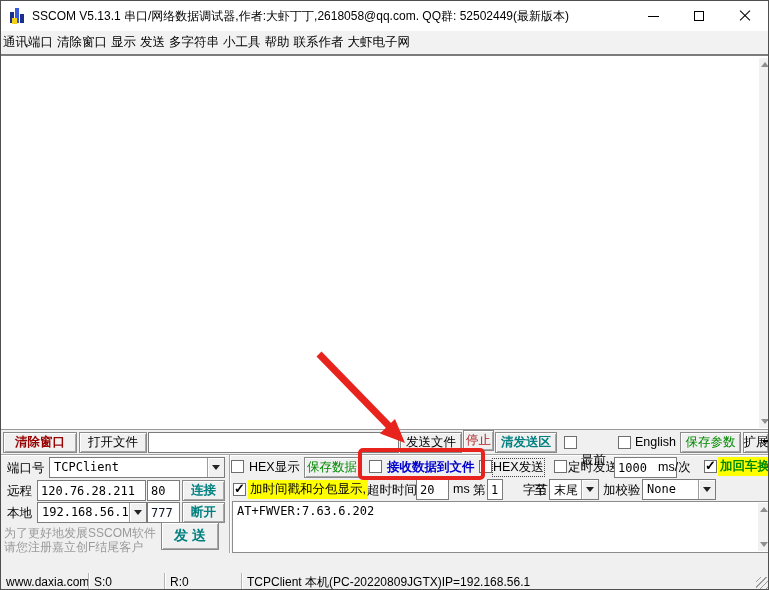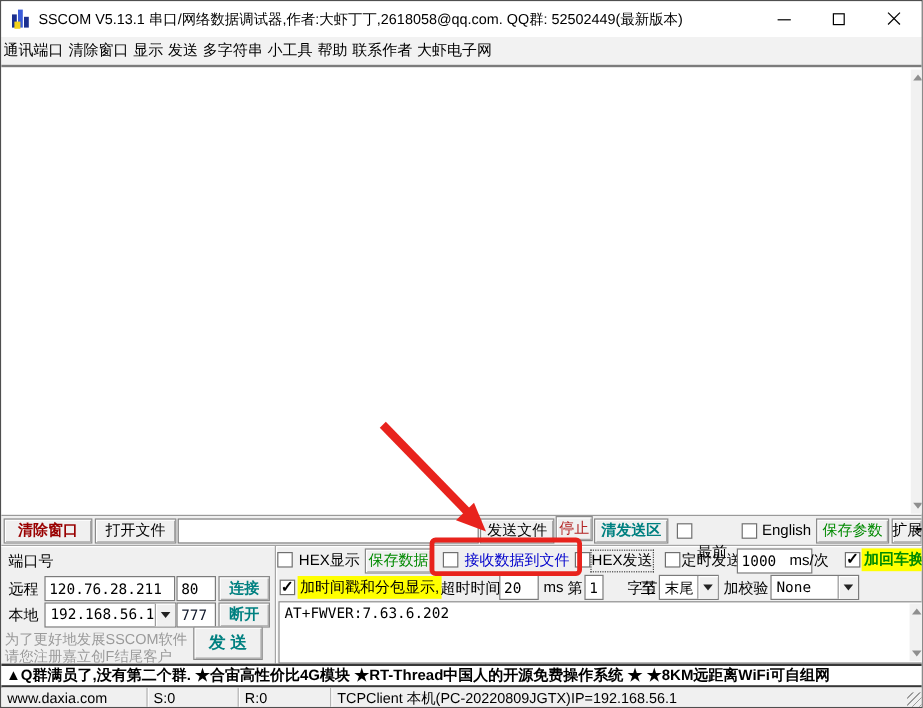--- a/index.html
+++ b/index.html
@@ -62,21 +62,21 @@
 
   
   .anno-svg { position:absolute; left:0; top:0; width:769px; height:590px; pointer-events:none; z-index:60; }
   .anno-box { position:absolute; left:357px; top:447px; width:127px; height:32px; border:4px solid #e8231d; border-radius:5px; pointer-events:none; z-index:59; }
 
   
   .maroon { color:#990000; font-weight:bold; }
   .redtxt { color:#b22222; }
   .teal { color:#008080; font-weight:bold; }
   .green { color:#008a00; }
-  .blue { color:#0000cc; font-weight:normal; }
+  .blue { color:#0000cc; font-weight:bold; }
   .greenbold { color:#008a00; font-weight:bold; }
 </style>
 </head>
 <body>
 
 <div class="window">
 
   <div class="titlebar">
     <span class="app-icon">
         <span class="b1"></span>
@@ -128,20 +128,26 @@
     <div class="btn redtxt" style="left:462px; top:0; width:31px;">停止</div>
     <div class="btn teal" style="left:494px; top:2px; width:62px;">清发送区</div>
     <span class="cb" style="left:563px; top:6px;"></span>
     <span class="lbl" style="left:580px; top:22px;">最前</span>
     <span class="cb" style="left:617px; top:6px;"></span>
     <span class="lbl" style="left:634px; top:5px;">English</span>
     <div class="btn green" style="left:679px; top:2px; width:61px;">保存参数</div>
     <div class="btn" style="left:742px; top:2px; width:26px;">扩展</div>
 
     <span class="lbl" style="left:6px; top:30px;">端口号</span>
+    <div class="combo" style="left:48px; top:27px; width:176px;">
+      <span class="val">TCPClient</span>
+      <span class="drop">
+          <span class="tri-combo"></span>
+        </span>
+    </div>
 
     <span class="lbl" style="left:6px; top:53px;">远程</span>
     <input class="inp" style="left: 36px; top: 50px; width: 109px;" value="120.76.28.211">
     <input class="inp" style="left: 146px; top: 50px; width: 33px;" value="80">
     <div class="btn teal" style="left:181px; top:50px; width:43px;">连接</div>
 
     <span class="lbl" style="left:6px; top:75px;">本地</span>
     <div class="combo" style="left:36px; top:72px; width:110px;">
       <span class="val">192.168.56.1</span>
       <span class="drop">
@@ -196,26 +202,23 @@
       <span class="send-text">AT+FWVER:7.63.6.202</span>
       <div class="vscroll" style="right:0; top:1px; bottom:1px;">
         <div class="tri-up"></div>
         <div class="tri-dn"></div>
       </div>
     </div>
   </div>
 
   <div class="edge-dash"></div>
 
-  <div class="ticker">
-    <span>▲Q群满员了,没有第二个群. ★合宙高性价比4G模块 ★RT-Thread中国人的开源免费操作系统 ★ ★8KM远距离WiFi可自组网</span>
-  </div>
 
   <div class="statusbar">
-    <span class="status-cell" style="width:122px;">www.daxia.com</span>
+    <span class="status-cell" style="width:88px;">www.daxia.com</span>
     <span class="status-cell" style="width:76px;">S:0</span>
     <span class="status-cell" style="width:77px;">R:0</span>
     <span class="status-cell" style="flex:1; border-right:none;">TCPClient 本机(PC-20220809JGTX)IP=192.168.56.1</span>
     <span class="grip"></span>
   </div>
 
   <div class="anno-box"></div>
   <svg class="anno-svg" viewBox="0 0 769 590" xmlns="http://www.w3.org/2000/svg">
     <line x1="318" y1="353" x2="388" y2="425" stroke="#e8231d" stroke-width="7"></line>
     <polygon points="404,442 379,432.5 394,418" fill="#e8231d"></polygon>

